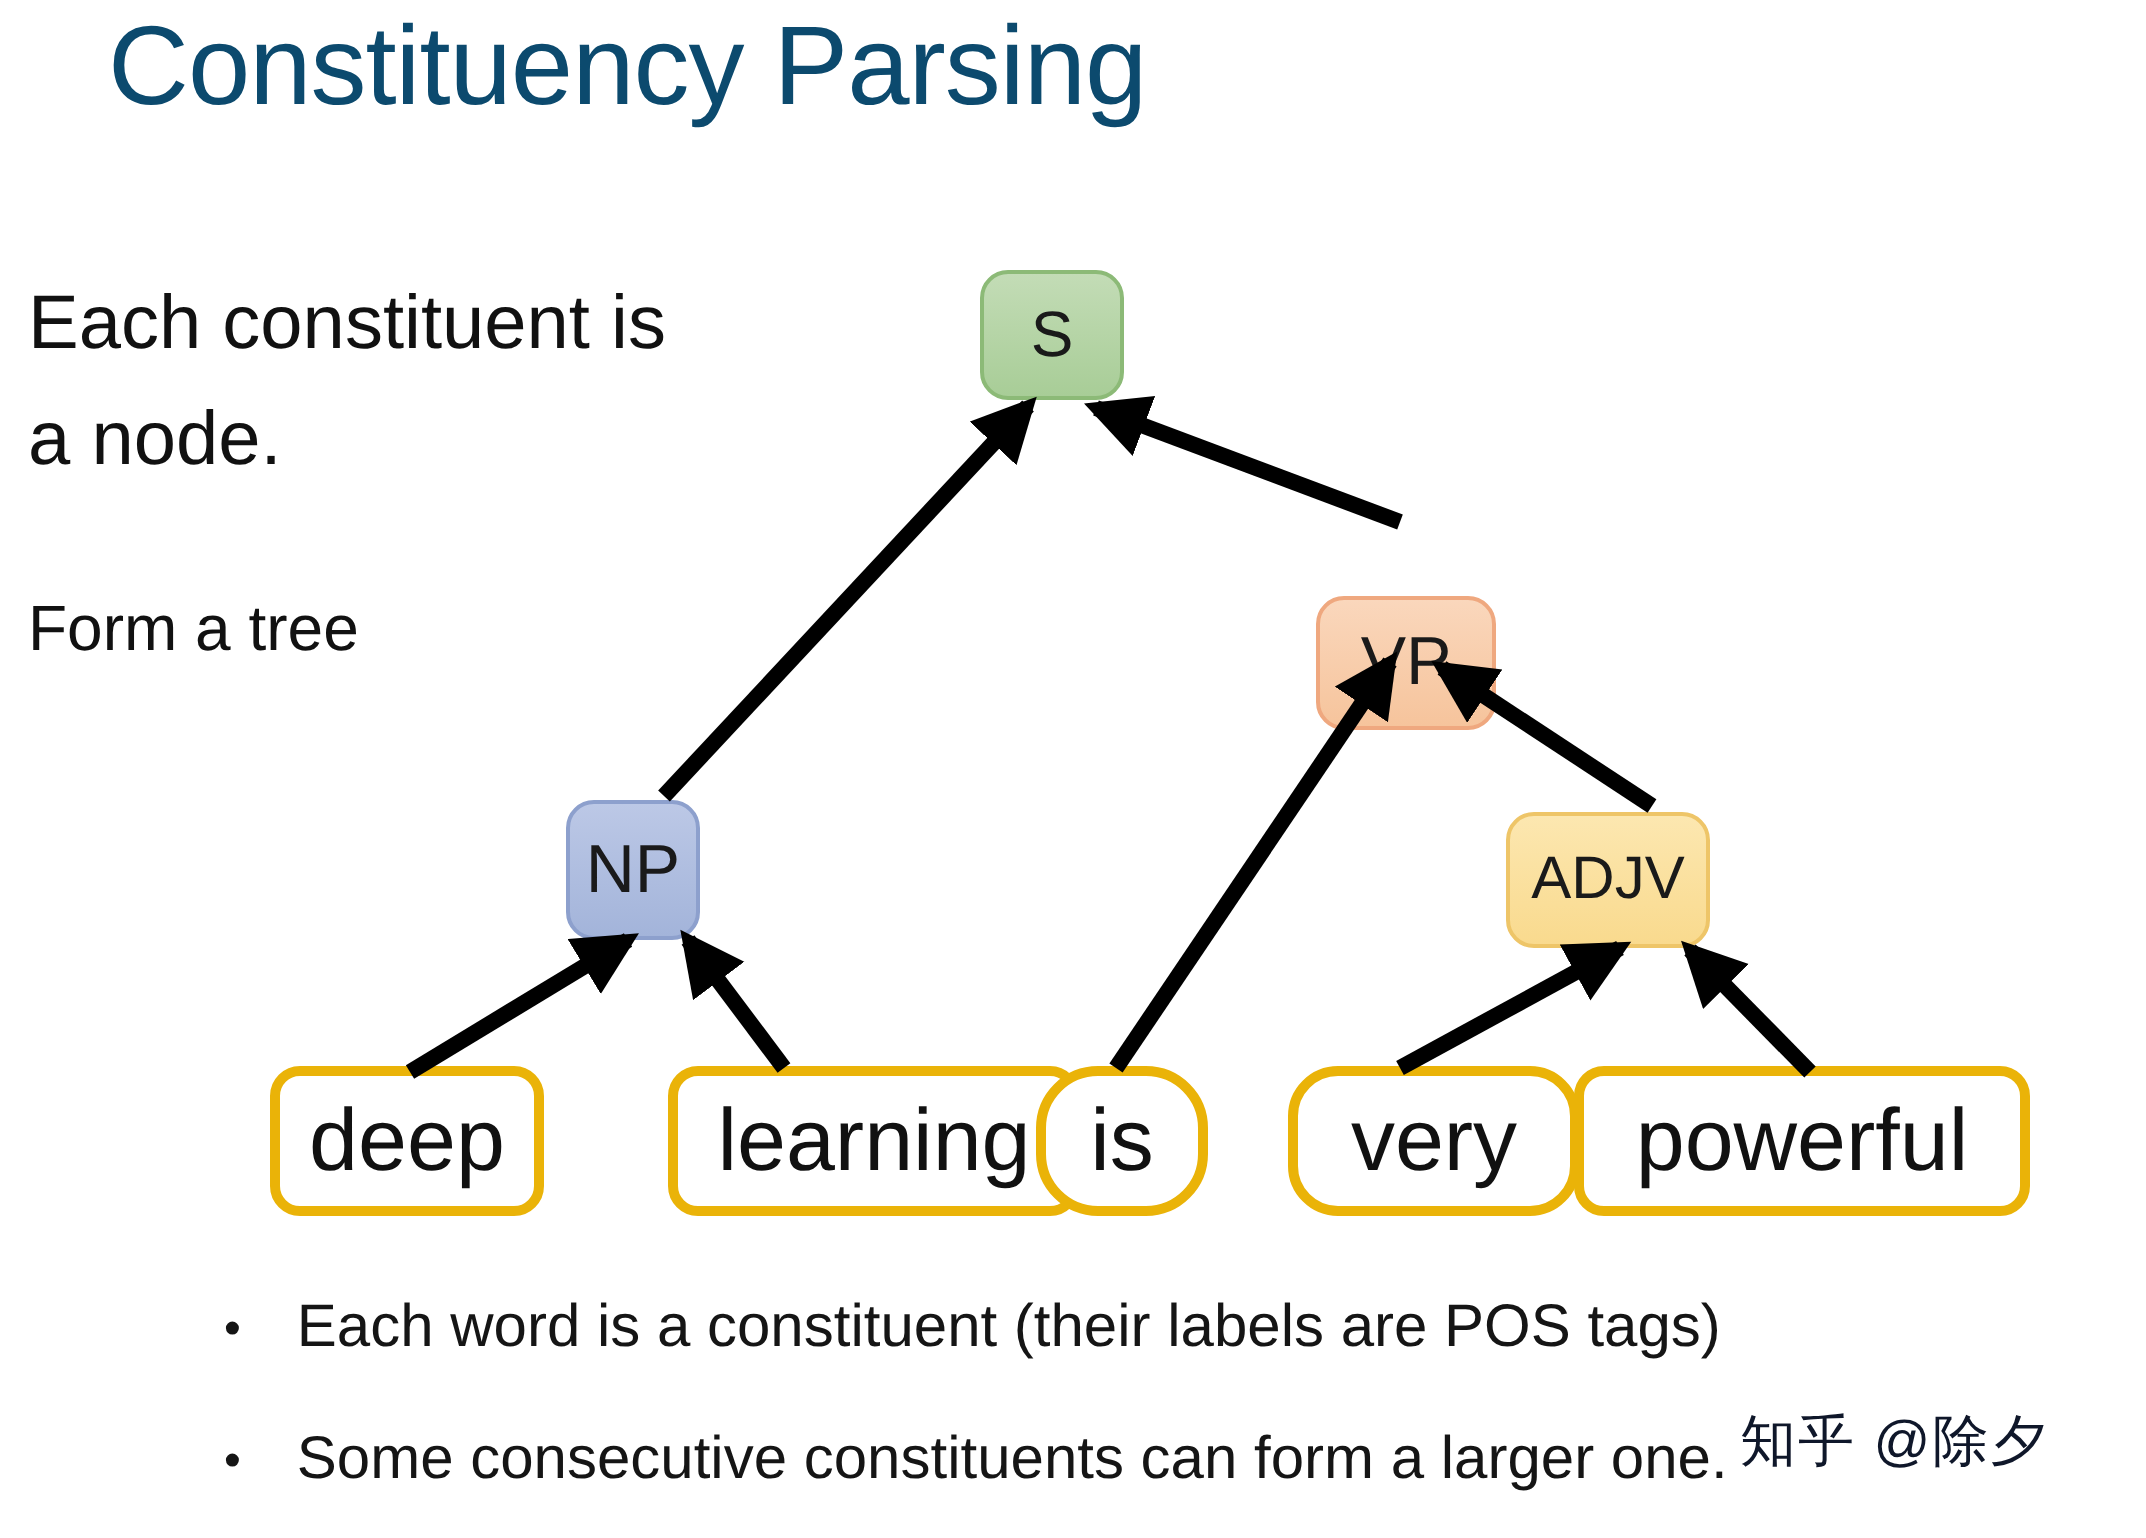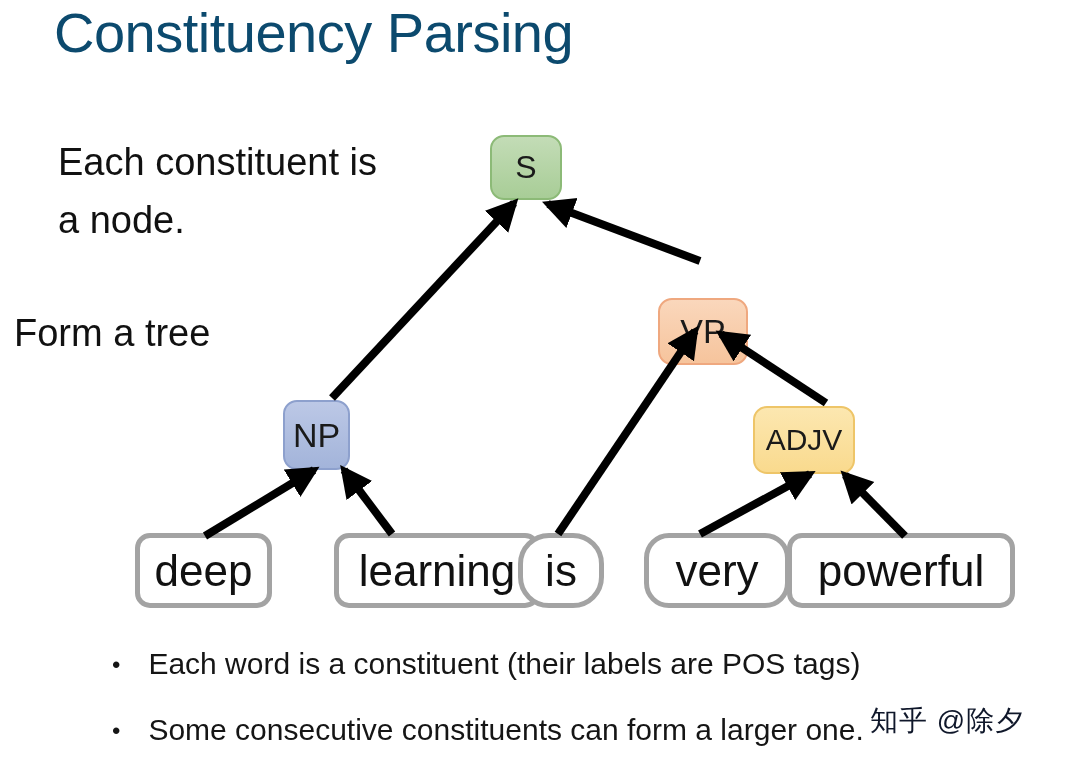--- a/index.html
+++ b/index.html
@@ -27,27 +27,26 @@
 
   
   .note-primary {
     position: absolute;
     left: 14px;
     top: 134px;
     font-size: 38px;
     line-height: 1.52;
     white-space: pre-line;
     color: #111111;
-    margin-left: 44px;
   }
   .note-secondary {
     position: absolute;
     left: 14px;
-    top: 312px;
-    font-size: 38px;
+    top: 296px;
+    font-size: 32px;
     color: #111111;
   }
 
   
   .node {
     position: absolute;
     display: flex;
     align-items: center;
     justify-content: center;
     border-radius: 14px;
@@ -84,21 +83,21 @@
 
   
   .word {
     position: absolute;
     top: 533px;
     height: 75px;
     display: flex;
     align-items: center;
     justify-content: center;
     background: #ffffff;
-    border: 5px solid #a3a3a3;
+    border: 5px solid #eab308;
     border-radius: 15px;
     font-size: 44px;
     color: #111111;
     z-index: 1;
     box-sizing: border-box;
   }
   .word-deep     { left: 135px; width: 137px; }
   .word-learning { left: 291px; width: 206px; margin-left: 43px; }
   .word-is       { left: 518px; width: 86px; border-radius: 31px; }
   .word-very     { left: 644px; width: 146px; border-radius: 25px; }

